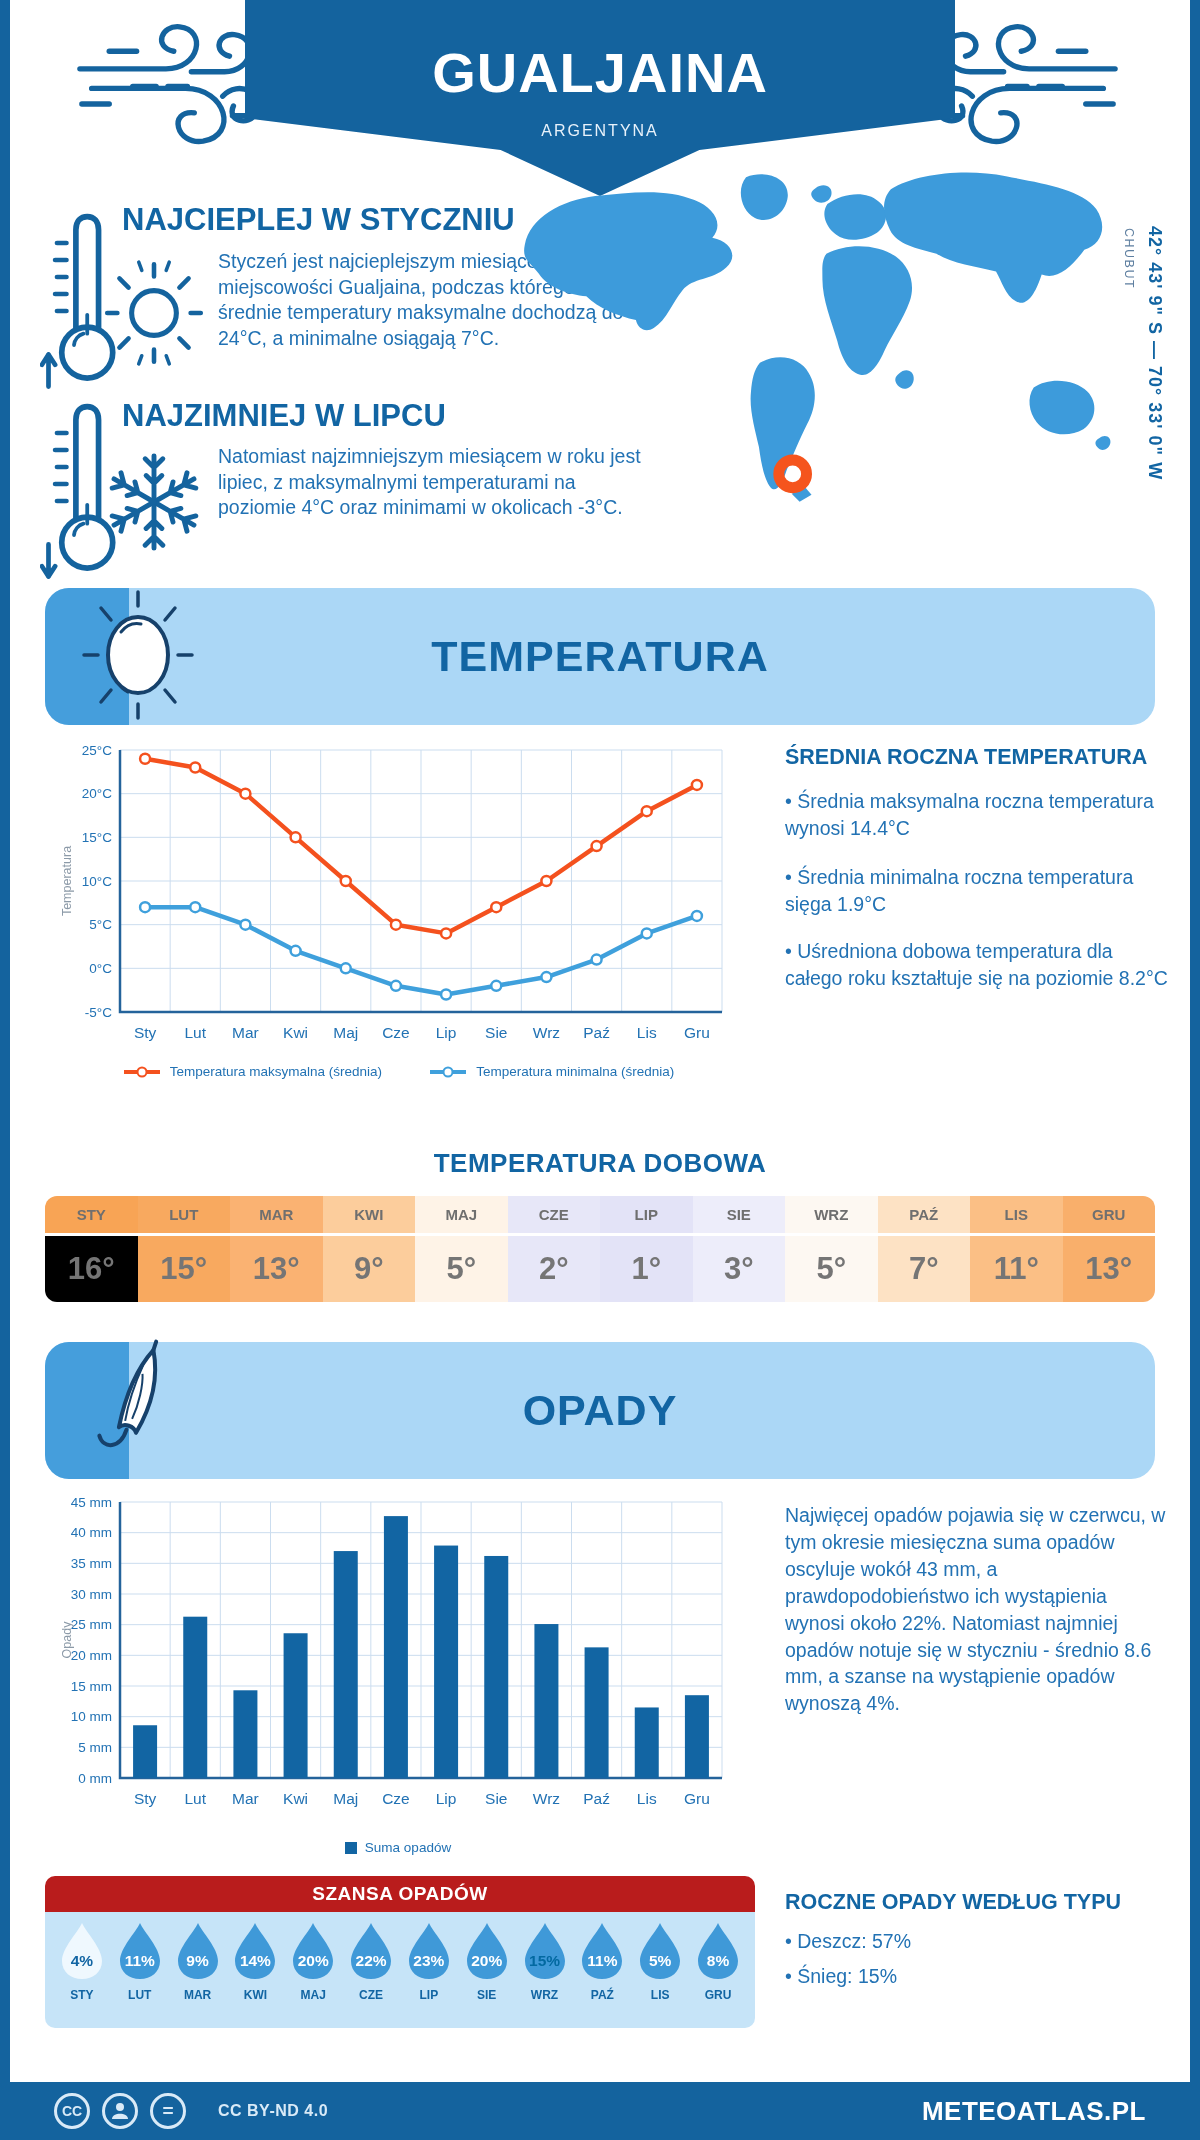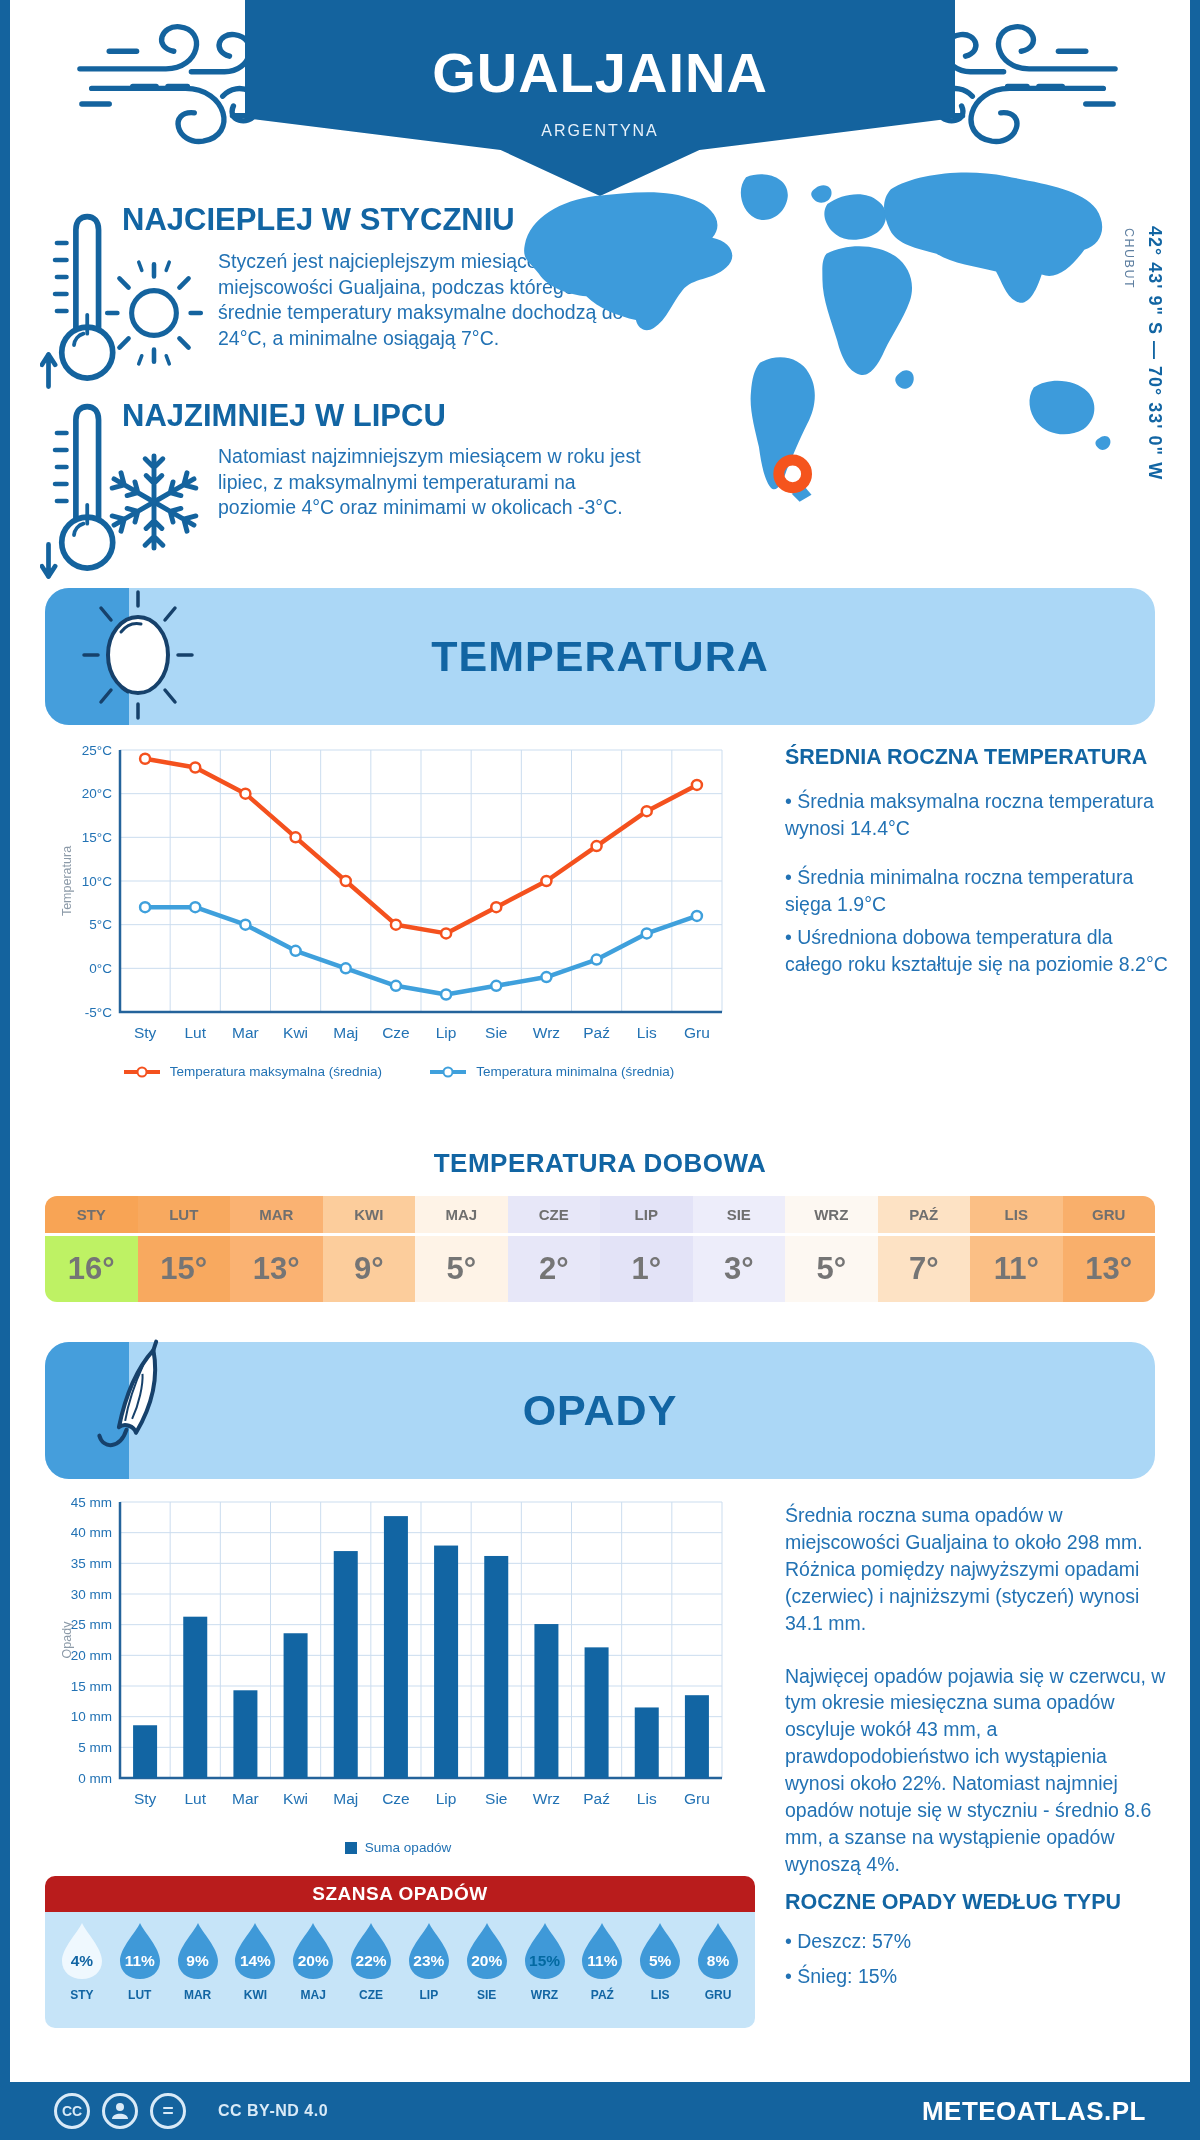--- a/index.html
+++ b/index.html
@@ -263,39 +263,39 @@
        <line x1="2" y1="6" x2="38" y2="6" stroke="#3FA0DC" stroke-width="4"></line>
        <circle cx="20" cy="6" r="4.5" fill="#fff" stroke="#3FA0DC" stroke-width="2"></circle>
         </svg>
      <span>Temperatura minimalna (średnia)</span>
       </span>
     </div>
 
   <div class="col-title" style="top:745px">ŚREDNIA ROCZNA TEMPERATURA</div>
   <div class="col-text" style="top:788px" id="annualBullets">
       <div style="margin-bottom:22px">• Średnia maksymalna roczna temperatura wynosi 14.4°C</div>
-      <div style="margin-bottom:6px">• Średnia minimalna roczna temperatura sięga 1.9°C</div>
+      <div style="margin-bottom:20px">• Średnia minimalna roczna temperatura sięga 1.9°C</div>
       <div style="margin-bottom:22px">• Uśredniona dobowa temperatura dla całego roku kształtuje się na poziomie 8.2°C</div>
     </div>
 
   <div class="dt-title" style="top:1148px">TEMPERATURA DOBOWA</div>
   <div class="dt-table" id="dtTable">
       <div class="dt-m" style="background:#F8A455">STY</div>
       <div class="dt-m" style="background:#F8A95F">LUT</div>
       <div class="dt-m" style="background:#FAB272">MAR</div>
       <div class="dt-m" style="background:#FCCD9C">KWI</div>
       <div class="dt-m" style="background:#FEF3E7">MAJ</div>
       <div class="dt-m" style="background:#E7E7F8">CZE</div>
       <div class="dt-m" style="background:#E3E3F7">LIP</div>
       <div class="dt-m" style="background:#EDEDFA">SIE</div>
       <div class="dt-m" style="background:#FDF8F2">WRZ</div>
       <div class="dt-m" style="background:#FDE2C4">PAŹ</div>
       <div class="dt-m" style="background:#FBBF85">LIS</div>
       <div class="dt-m" style="background:#F9AF6B">GRU</div>
-      <div class="dt-v" style="background:#bef264">16°</div>
+      <div class="dt-v" style="background:#000000">16°</div>
       <div class="dt-v" style="background:#F8A95F">15°</div>
       <div class="dt-v" style="background:#FAB272">13°</div>
       <div class="dt-v" style="background:#FCCD9C">9°</div>
       <div class="dt-v" style="background:#FEF3E7">5°</div>
       <div class="dt-v" style="background:#E7E7F8">2°</div>
       <div class="dt-v" style="background:#E3E3F7">1°</div>
       <div class="dt-v" style="background:#EDEDFA">3°</div>
       <div class="dt-v" style="background:#FDF8F2">5°</div>
       <div class="dt-v" style="background:#FDE2C4">7°</div>
       <div class="dt-v" style="background:#FBBF85">11°</div>
@@ -379,21 +379,20 @@
   <div class="legend" style="top:1840px" id="rainLegend">
       <span class="item">
      <svg width="12" height="12">
        <rect width="12" height="12" fill="#1265A3"></rect>
         </svg>
      <span>Suma opadów</span>
       </span>
     </div>
 
   <div class="col-text" style="top:1502px" id="precipParas">
-      <div style="margin-bottom:26px">Średnia roczna suma opadów w miejscowości Gualjaina to około 298 mm. Różnica pomiędzy najwyższymi opadami (czerwiec) i najniższymi (styczeń) wynosi 34.1 mm.</div>
       <div style="margin-bottom:26px">Najwięcej opadów pojawia się w czerwcu, w tym okresie miesięczna suma opadów oscyluje wokół 43 mm, a prawdopodobieństwo ich wystąpienia wynosi około 22%. Natomiast najmniej opadów notuje się w styczniu - średnio 8.6 mm, a szanse na wystąpienie opadów wynoszą 4%.</div>
     </div>
   <div class="col-title" style="top:1890px">ROCZNE OPADY WEDŁUG TYPU</div>
   <div class="col-text" style="top:1928px" id="precipTypeBullets">
       <div style="margin-bottom:8px">• Deszcz: 57%</div>
       <div style="margin-bottom:8px">• Śnieg: 15%</div>
     </div>
 
   <div class="rc-panel">
     <div class="rc-head">SZANSA OPADÓW</div>

